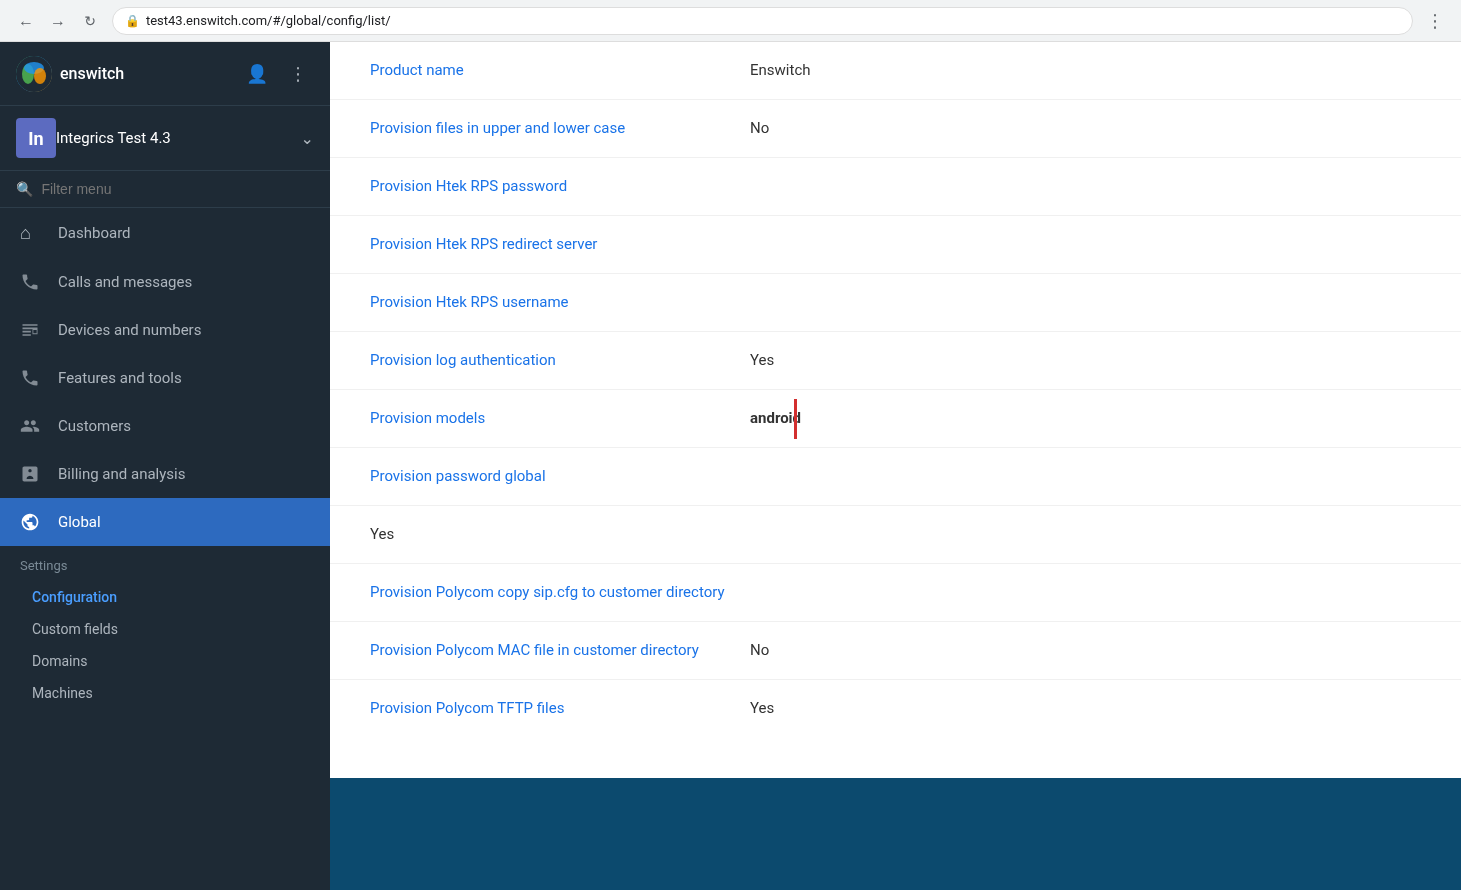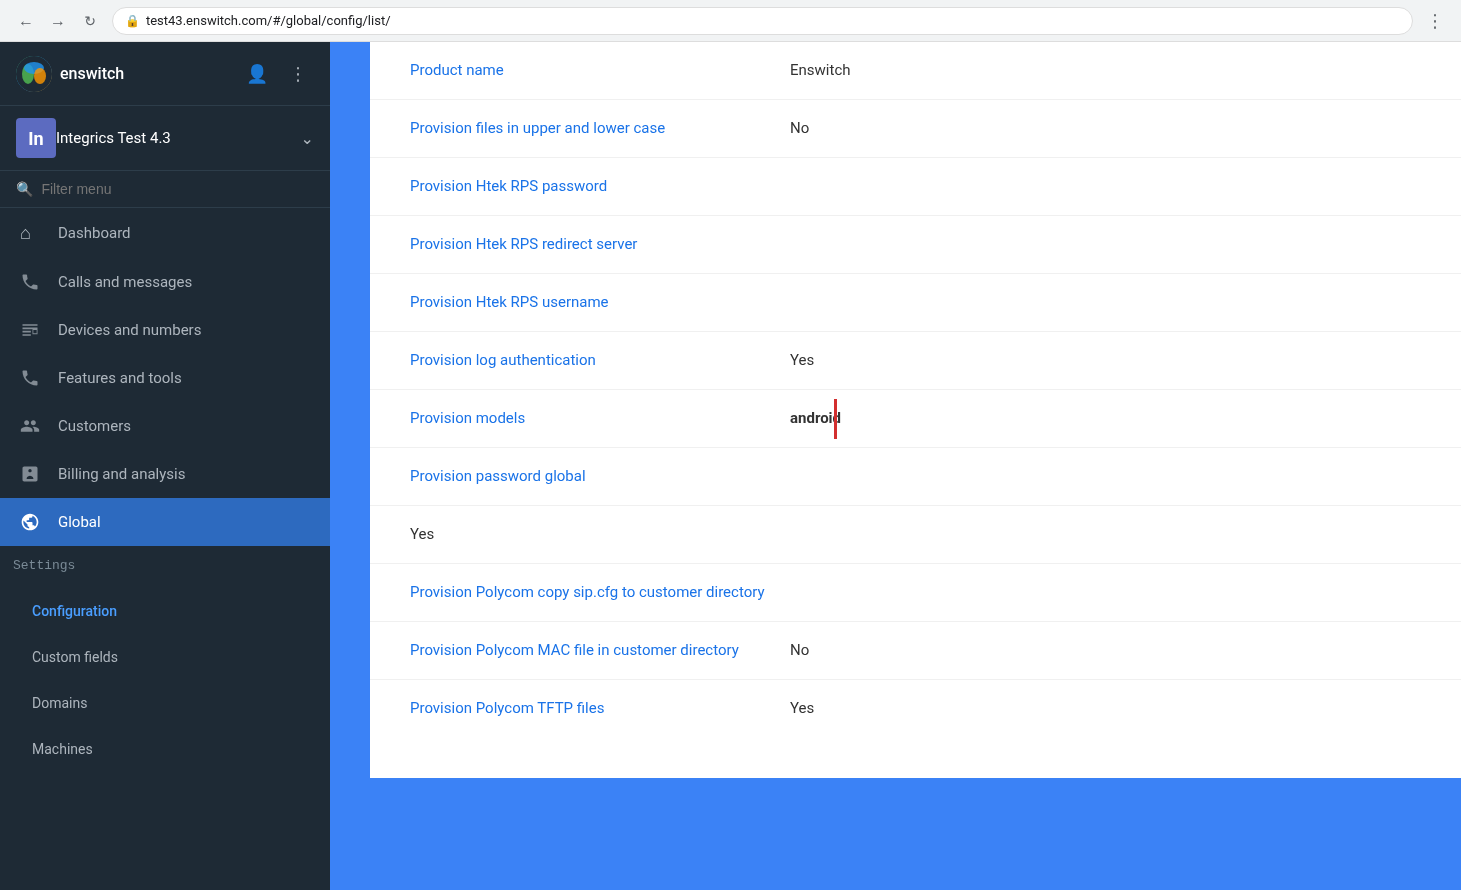--- a/index.html
+++ b/index.html
@@ -151,43 +151,40 @@
       color: #adb5bd;
       font-size: 15px;
       transition: background 0.15s;
     }
     .nav-item.active { background: #2d6abf; color: #fff; align-items: center; }
     .nav-item .nav-icon { font-size: 18px; min-width: 22px; display: flex; align-items: center; }
     .nav-item .nav-label { color: inherit; }
 
     
     .settings-section {
-      padding: 12px 13px 4px;
-      font-family: Liberation Mono, monospace;
+      padding: 12px 20px 4px;
     }
     .settings-label {
       color: #7a8a96;
       font-size: 13px;
       margin-bottom: 4px;
     }
     .sub-nav-item {
       padding: 8px 20px 8px 32px;
       color: #adb5bd;
       font-size: 14px;
       cursor: pointer;
-      margin-top: 14px;
     }
     .sub-nav-item.active { color: #4a9eff; font-weight: 500; }
 
     
     .main {
       flex: 1;
-      background: #3b82f6;
+      background: #0c4a6e;
       overflow-y: auto;
-      padding-left: 40px;
     }
     .main::-webkit-scrollbar { width: 6px; }
     .main::-webkit-scrollbar-thumb { background: #ccc; border-radius: 3px; }
 
     .content-area {
       background: #fff;
       margin: 0;
       padding: 0 0 40px;
     }
 

